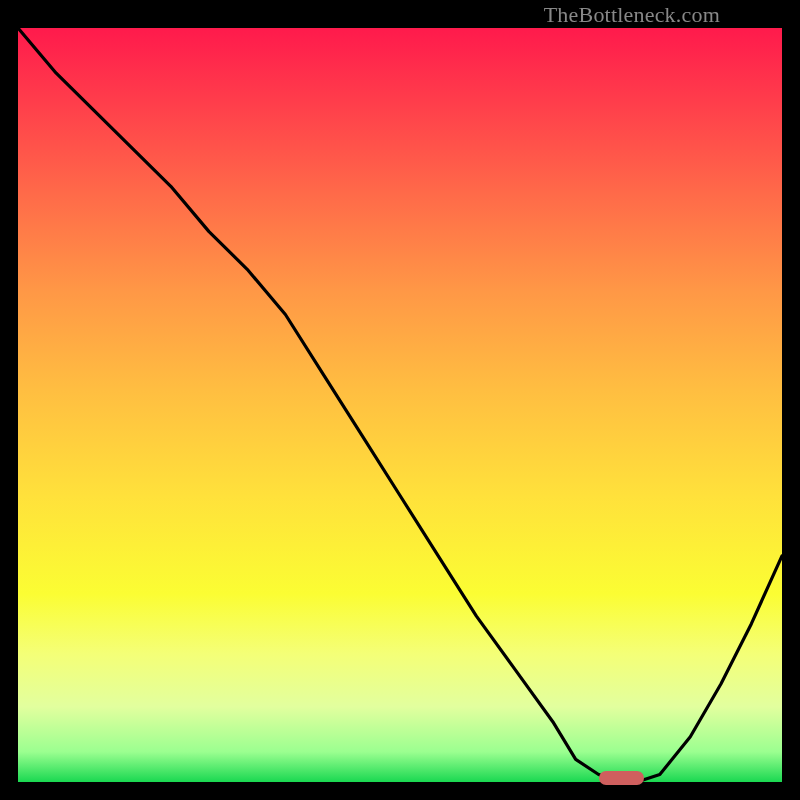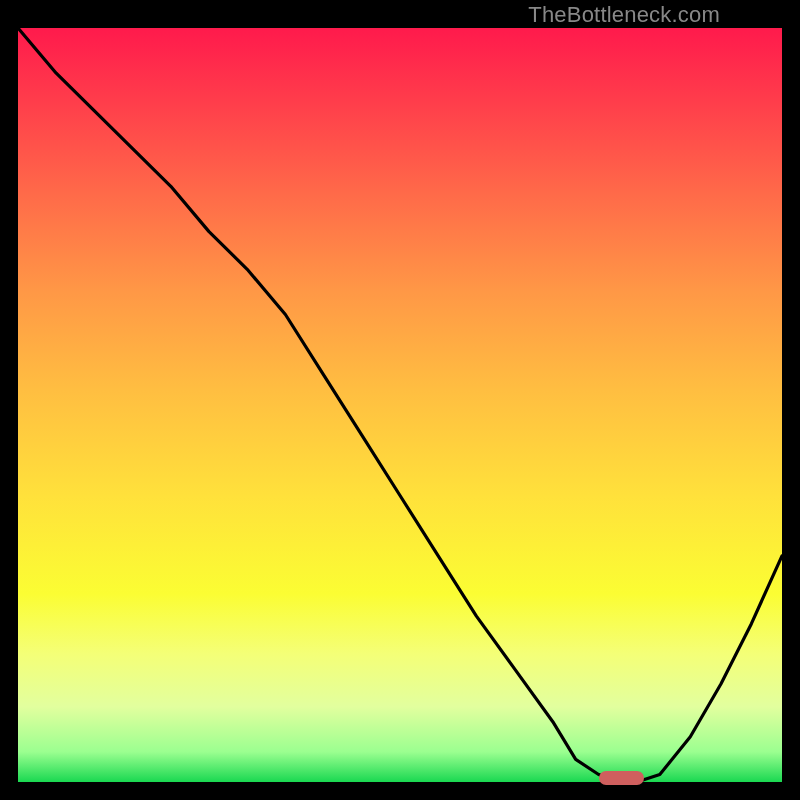--- a/index.html
+++ b/index.html
@@ -9,20 +9,21 @@
     height: 800px;
     background: #000;
     overflow: hidden;
     font-family: Arial, Helvetica, sans-serif;
   }
   .chart-wrap {
     position: relative;
     width: 726px;
     height: 800px;
     background: #000;
+    font-family: Liberation Serif, serif;
   }
   .watermark {
     position: absolute;
     top: 2px;
     right: 6px;
     color: #888;
     font-size: 22px;
     font-weight: 400;
     letter-spacing: 0.2px;
     z-index: 10;

